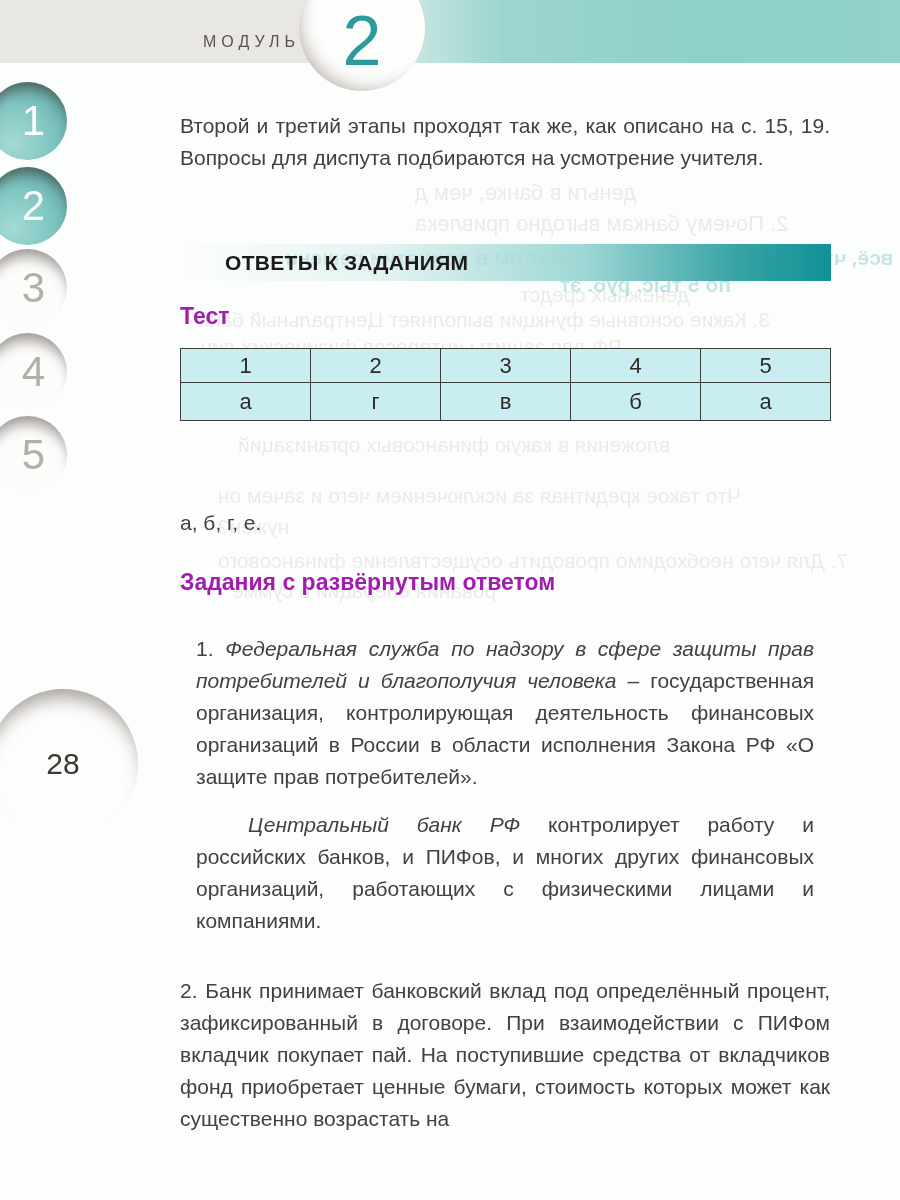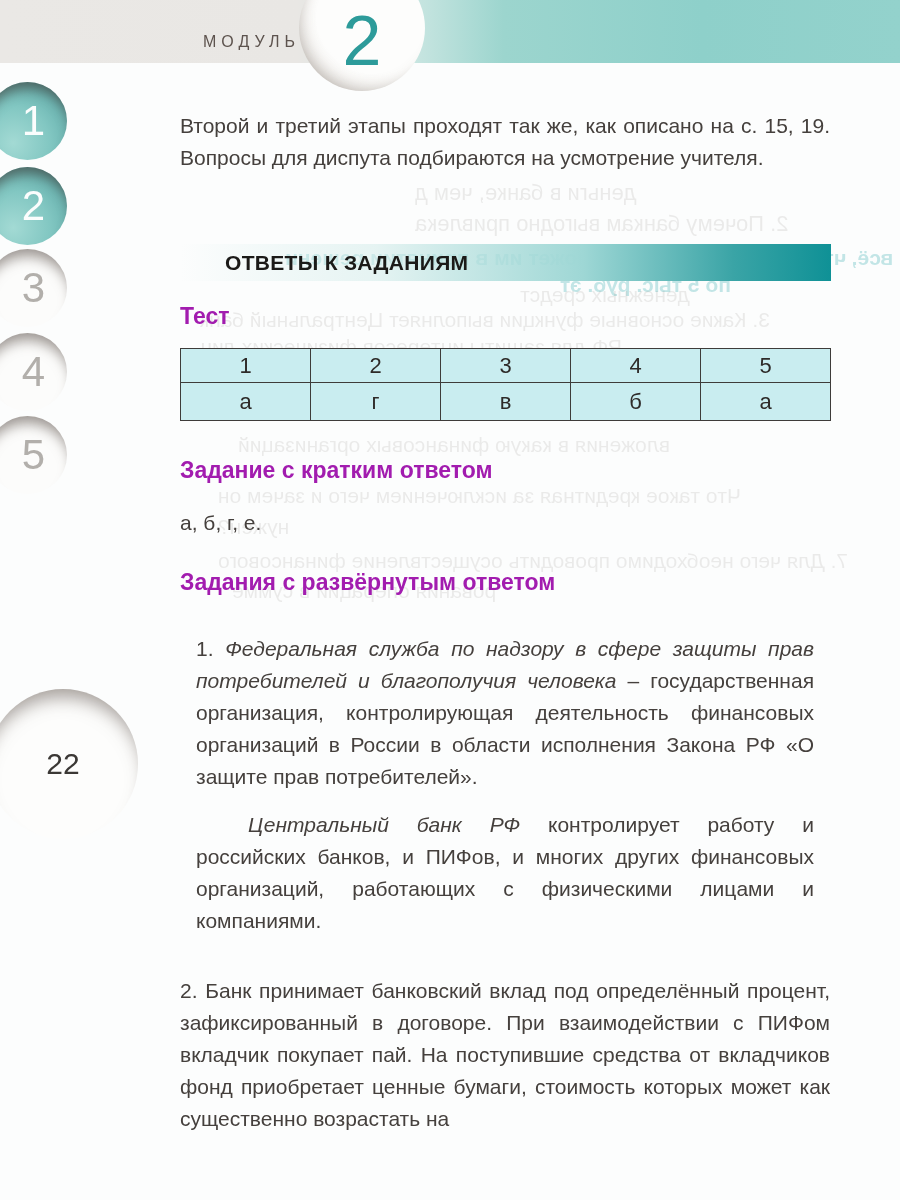--- a/index.html
+++ b/index.html
@@ -143,21 +143,21 @@
       <span>3</span>
     </div>
   <div class="tab" style="top:333px">
       <span>4</span>
     </div>
   <div class="tab" style="top:416px">
       <span>5</span>
     </div>
 
   <div class="page-circle">
-    <span>22</span>
+    <span>28</span>
   </div>
 
   <div class="content">
 
     <p class="body-text" style="top:110px">Второй и третий этапы проходят так же, как описано на с. 15, 19. Вопросы для диспута подбираются на усмотрение учителя.</p>
 
     <div class="banner" style="top:244px">
       <span>ОТВЕТЫ К ЗАДАНИЯМ</span>
     </div>
 
@@ -175,21 +175,20 @@
       <tr class="row-ans">
         <td>а</td>
         <td>г</td>
         <td>в</td>
         <td>б</td>
         <td>а</td>
       </tr>
     </tbody>
       </table>
 
-    <h2 class="heading" style="top:458px">Задание с кратким ответом</h2>
 
     <p class="body-text" style="top:507px">а, б, г, е.</p>
 
     <h2 class="heading" style="top:570px">Задания с развёрнутым ответом</h2>
 
     <div class="body-text flow" style="top:617px">
       <p><span>1. </span><i>Федеральная служба по надзору в сфере защиты прав потребителей и благополучия человека</i><span> – государственная организация, контролирующая деятельность финансовых организаций в России в области исполнения Закона РФ «О защите прав потребителей».</span></p>
       <p class="indent"><i>Центральный банк РФ</i><span> контролирует работу и российских банков, и ПИФов, и многих других финансовых организаций, работающих с физическими лицами и компаниями.</span></p>
     </div>
 

